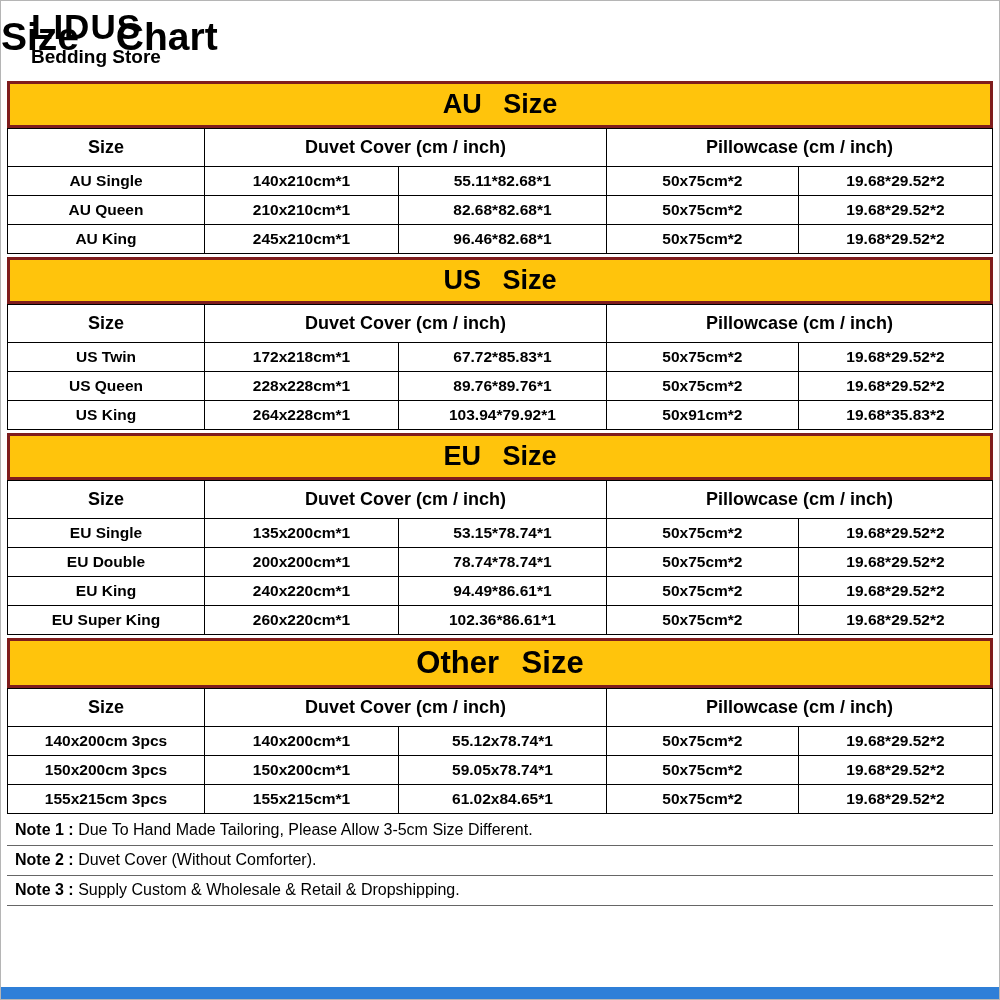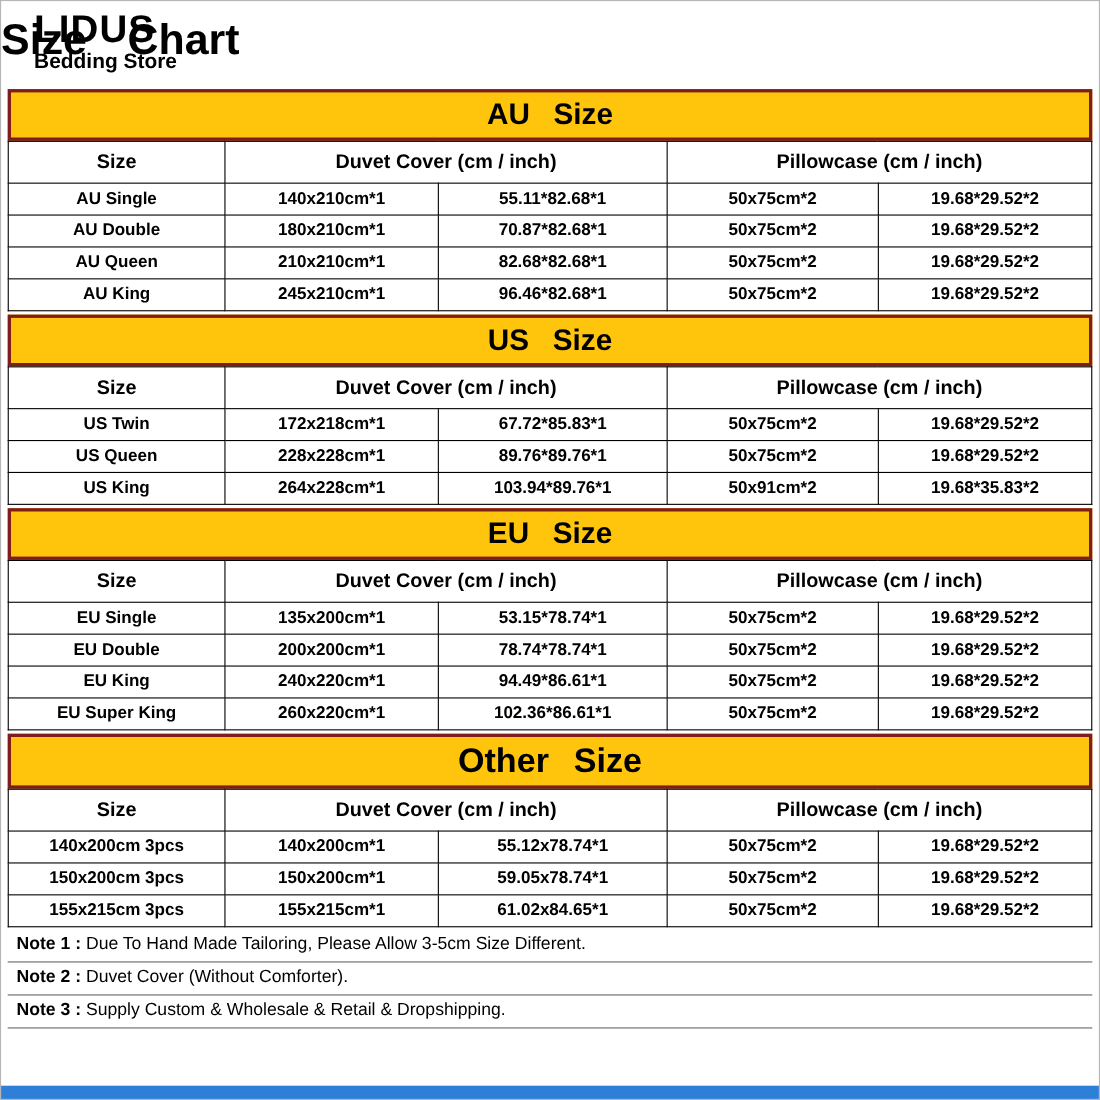--- a/index.html
+++ b/index.html
@@ -76,27 +76,20 @@
       </thead>
       <tbody>
         <tr>
           <td>AU Single</td>
           <td>140x210cm*1</td>
           <td>55.11*82.68*1</td>
           <td>50x75cm*2</td>
           <td>19.68*29.52*2</td>
         </tr>
         <tr>
-          <td>AU Double</td>
-          <td>180x210cm*1</td>
-          <td>70.87*82.68*1</td>
-          <td>50x75cm*2</td>
-          <td>19.68*29.52*2</td>
-        </tr>
-        <tr>
           <td>AU Queen</td>
           <td>210x210cm*1</td>
           <td>82.68*82.68*1</td>
           <td>50x75cm*2</td>
           <td>19.68*29.52*2</td>
         </tr>
         <tr>
           <td>AU King</td>
           <td>245x210cm*1</td>
           <td>96.46*82.68*1</td>
@@ -135,21 +128,21 @@
         <tr>
           <td>US Queen</td>
           <td>228x228cm*1</td>
           <td>89.76*89.76*1</td>
           <td>50x75cm*2</td>
           <td>19.68*29.52*2</td>
         </tr>
         <tr>
           <td>US King</td>
           <td>264x228cm*1</td>
-          <td>103.94*89.76*1</td>
+          <td>103.94*79.92*1</td>
           <td>50x91cm*2</td>
           <td>19.68*35.83*2</td>
         </tr>
       </tbody>
     </table>
   </section>
 
   <section>
     <div class="banner">EU Size</div>
     <table class="size-table">

